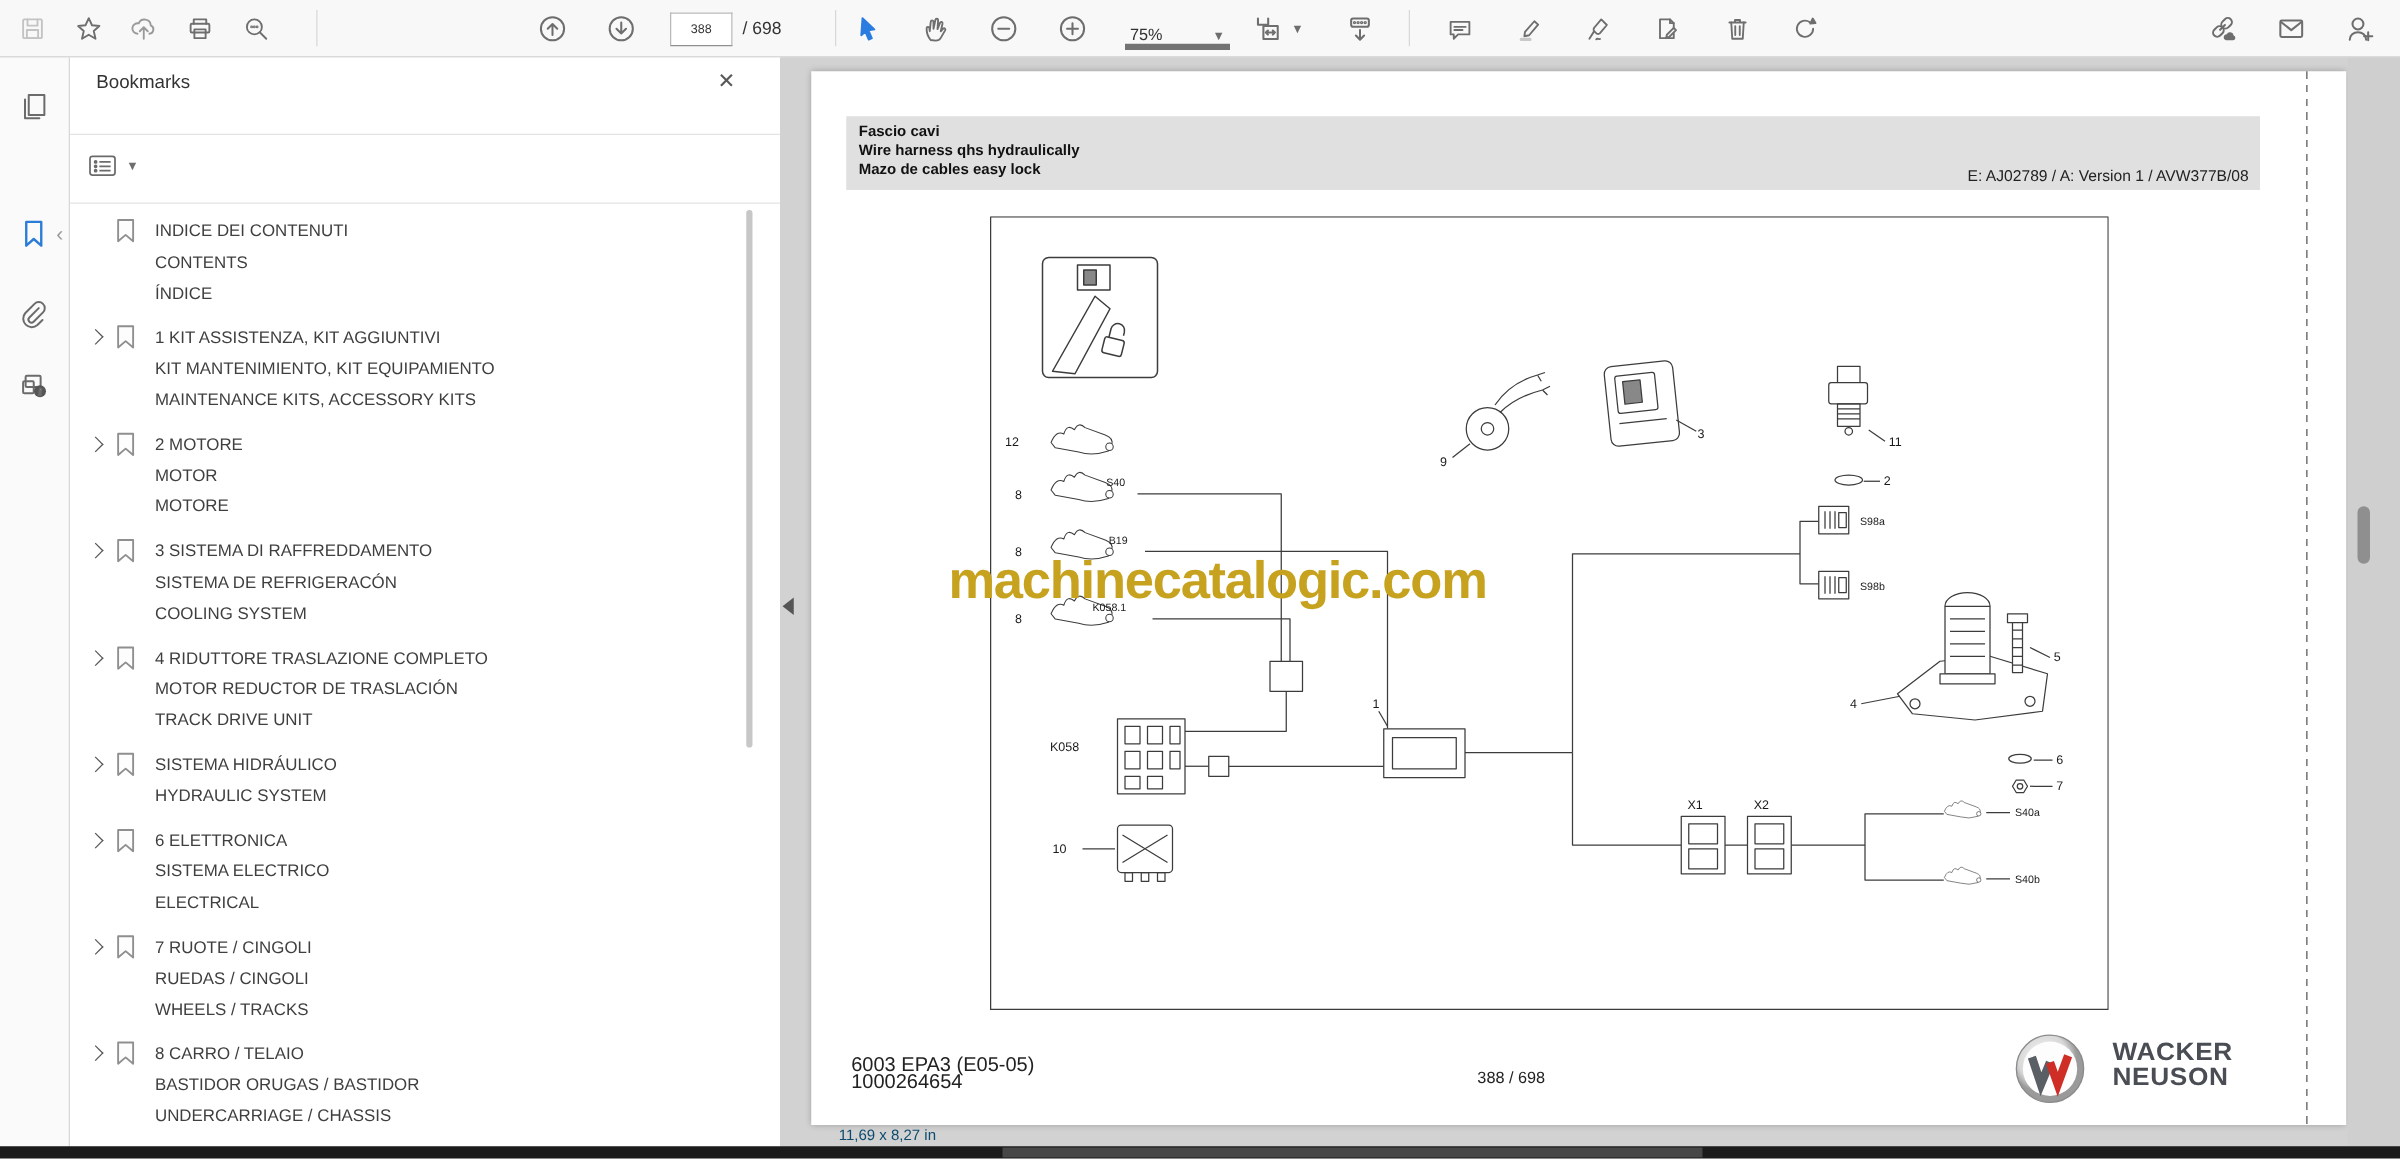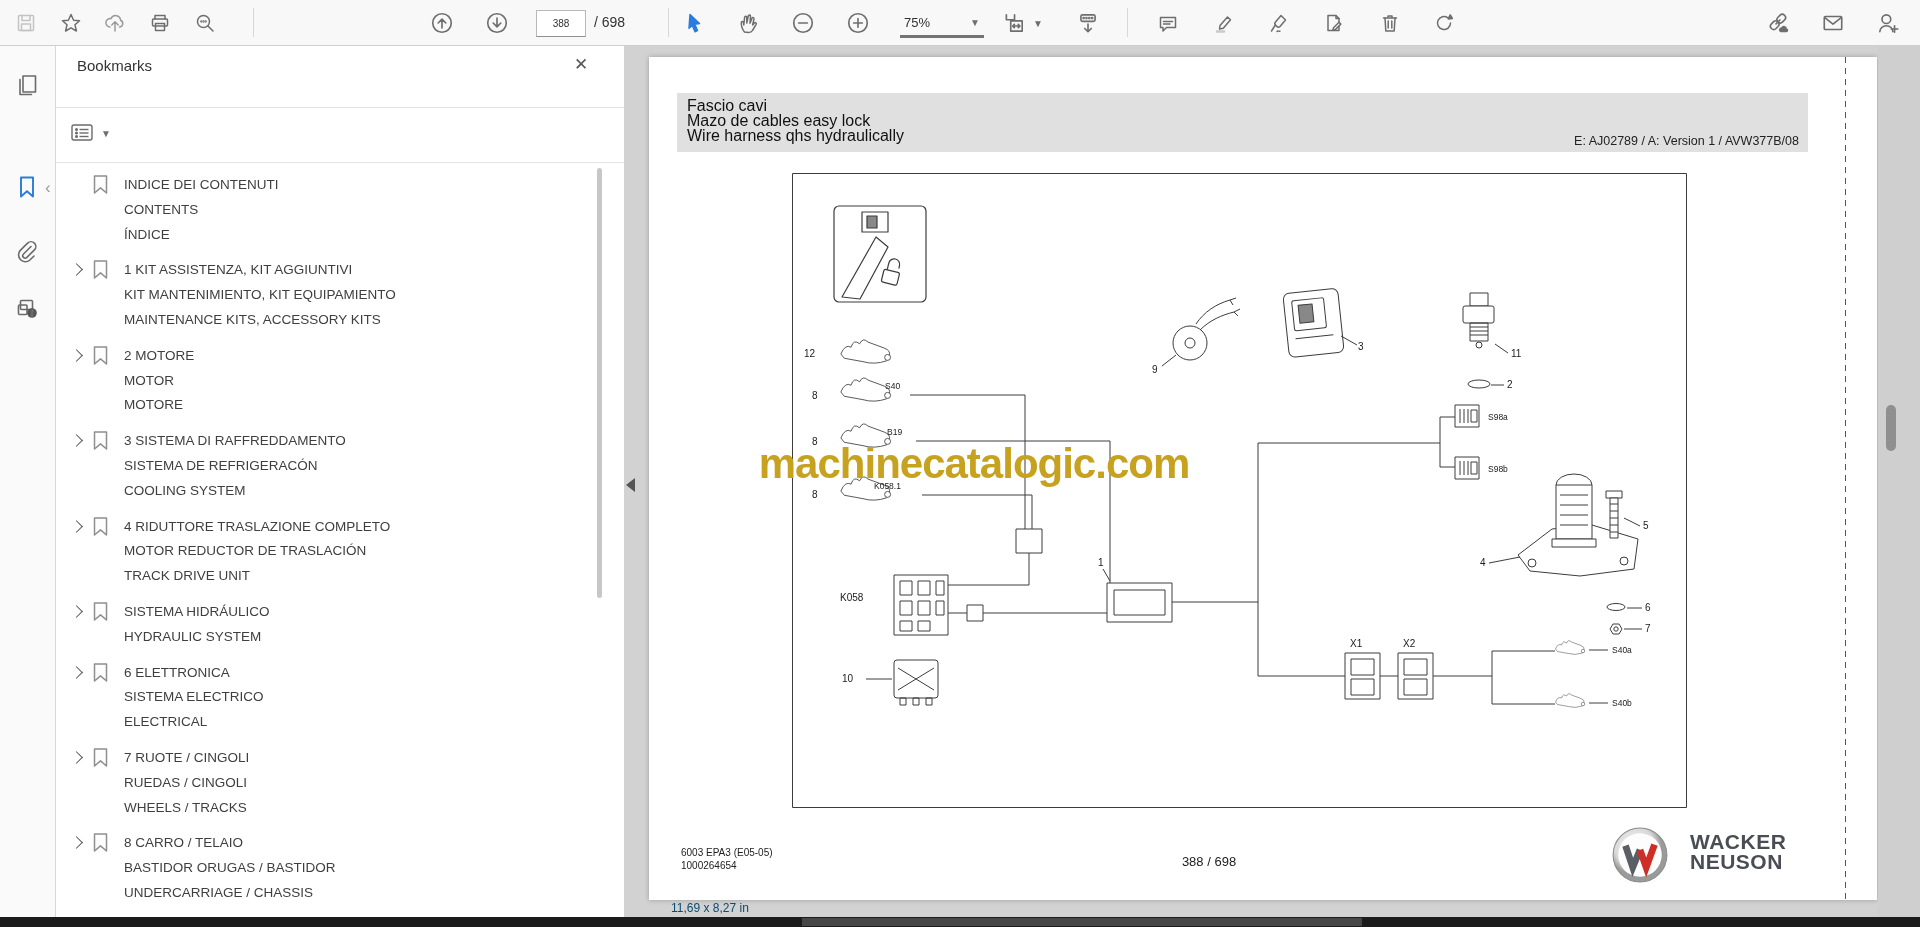--- a/index.html
+++ b/index.html
@@ -5,21 +5,21 @@
   html,body{margin:0;padding:0;background:#e9e9e9;}
   .app{position:relative;width:1920px;height:927px;overflow:hidden;font-family:"Liberation Sans",sans-serif;background:#d2d2d2;}
   
   .toolbar{position:absolute;left:0;top:0;width:1920px;height:45px;background:#f8f8f8;border-bottom:1px solid #cfcfcf;}
   .tbi{position:absolute;top:11px;width:24px;height:24px;display:flex;align-items:center;justify-content:center;cursor:pointer;}
   .tbi svg{stroke:#6e6e6e;fill:none;stroke-width:1.5;stroke-linecap:round;stroke-linejoin:round;}
   .tbi.disabled svg{stroke:#c3c3c3;}
   .tb-divider{position:absolute;top:8px;width:1px;height:29px;background:#d8d8d8;}
   .page-input{position:absolute;left:536px;top:10px;width:44px;height:23px;border:1px solid #b9b9b9;border-bottom:1px solid #8f8f8f;background:#fff;text-align:center;font-size:10px;color:#333;font-family:"Liberation Sans",sans-serif;}
   .page-total{position:absolute;left:594px;top:14px;font-size:14px;color:#333;}
-  .zoom-combo{position:absolute;left:900px;top:10px;width:76px;height:25px;border-bottom:3px solid #737373;color:#333;font-size:13px;display:flex;align-items:center;justify-content:space-between;padding:0 4px;cursor:pointer;gap:12px;}
+  .zoom-combo{position:absolute;left:900px;top:10px;width:76px;height:25px;border-bottom:5px solid #737373;color:#333;font-size:13px;display:flex;align-items:flex-end;justify-content:space-between;padding:0 4px;cursor:pointer;gap:12px;}
   .caret{color:#6e6e6e;font-size:10px;}
   
   .iconstrip{position:absolute;left:0;top:46px;width:55px;height:872px;background:#fafafa;border-right:1px solid #d8d8d8;}
   .strip-btn{position:absolute;left:10px;width:34px;height:34px;display:flex;align-items:center;justify-content:center;cursor:pointer;}
   .strip-btn svg{stroke:#6b6b6b;fill:none;stroke-width:1.6;stroke-linecap:round;stroke-linejoin:round;}
   .strip-notch{position:absolute;left:44px;top:130px;color:#9a9a9a;font-size:17px;line-height:17px;background:#fafafa;padding:3px 1px;}
   
   .bm-panel{position:absolute;left:56px;top:46px;width:568px;height:872px;background:#ffffff;overflow:hidden;}
   .bm-title{position:absolute;left:21px;top:11px;font-size:15px;color:#333;}
   .bm-close{position:absolute;left:518px;top:8px;font-size:17px;color:#585858;cursor:pointer;}
@@ -30,27 +30,27 @@
   .bm-list{position:absolute;left:0;top:122px;width:560px;height:750px;overflow:hidden;}
   .bm-item{position:relative;padding:5px 0 6px 68px;cursor:pointer;}
   .bm-chev{position:absolute;left:16px;top:12px;width:8px;height:8px;border-top:1.7px solid #555;border-right:1.7px solid #555;transform:rotate(45deg);}
   .bm-glyph{position:absolute;left:36px;top:6px;}
   .bm-line{font-size:13.5px;line-height:24.8px;color:#3f3f3f;white-space:nowrap;}
   .bm-scroll{position:absolute;left:541px;top:122px;width:5px;height:430px;background:#c7c7c7;border-radius:3px;}
   
   .content-bg{position:absolute;left:625px;top:46px;width:1295px;height:872px;background:#d2d2d2;}
   .pdf-page{position:absolute;left:649px;top:57px;width:1228px;height:843px;background:#ffffff;box-shadow:0 0 5px rgba(0,0,0,.25);}
   .page-hdr{position:absolute;left:28px;top:36px;width:1131px;height:59px;background:#e0e0e0;padding:5px 10px;box-sizing:border-box;}
-  .page-hdr .l{font-size:16px;font-weight:normal;color:#111;line-height:15px;}
+  .page-hdr .l{font-size:12px;font-weight:bold;color:#111;line-height:15px;}
   .page-hdr .ref{position:absolute;right:9px;bottom:4px;font-size:12.5px;font-weight:normal;color:#222;}
   .watermark{position:absolute;left:55px;top:383px;width:540px;text-align:center;font-size:42px;font-weight:bold;letter-spacing:-1px;white-space:nowrap;}
   .diagram{position:absolute;left:143px;top:116px;}
   .dg-label{font-family:"Liberation Sans",sans-serif;font-size:10px;fill:#1a1a1a;}
   .dg-small{font-size:8.5px;}
-  .pg-footer-code{position:absolute;left:32px;top:789px;font-size:10px;color:#222;line-height:13px;}
+  .pg-footer-code{position:absolute;left:32px;top:789px;font-size:16px;color:#222;line-height:13px;}
   .pg-footer-num{position:absolute;left:520px;top:797px;width:80px;text-align:center;font-size:13px;color:#222;}
   .brand{position:absolute;left:1041px;top:774px;font-weight:800;font-size:21px;line-height:21px;letter-spacing:.5px;transform:scaleY(.95);}
   .brand-logo{position:absolute;left:962px;top:769px;}
   
   .v-dash{position:absolute;left:1845px;top:57px;width:1px;height:843px;background:repeating-linear-gradient(to bottom,#555 0 6px,transparent 6px 11px);}
   .right-track{position:absolute;left:1878px;top:46px;width:42px;height:871px;background:#cfcfcf;}
   .right-thumb{position:absolute;left:1886px;top:405px;width:10px;height:46px;background:#8f8f8f;border-radius:5px;}
   .collapse-arrow{position:absolute;left:626px;top:478px;width:0;height:0;border-top:7px solid transparent;border-bottom:7px solid transparent;border-right:9px solid #555;cursor:pointer;}
   .statusbar-text{position:absolute;left:671px;top:901px;font-size:12px;color:#0c4a6e;}
   .bottom-bar{position:absolute;left:0;top:917px;width:1920px;height:10px;background:#1b1b1b;}
@@ -344,22 +344,22 @@
 
   </div>
     <div class="bm-scroll"></div>
   </div>
 
   <div class="content-bg"></div>
 
   <div class="pdf-page">
     <div class="page-hdr">
       <div class="l">Fascio cavi</div>
+      <div class="l">Wire harness qhs hydraulically</div>
       <div class="l">Mazo de cables easy lock</div>
-      <div class="l">Wire harness qhs hydraulically</div>
       <div class="ref">E: AJ02789 / A: Version 1 / AVW377B/08</div>
     </div>
 
     <svg class="diagram" width="895" height="635" viewBox="0 0 895 635">
       <defs>
         <g id="crimp">
           <path d="M1,20 Q6,8 13,12 Q16,2 23,8 Q27,0 33,6 L52,13 Q60,16 58,22 L55,28 Q40,33 27,29 L5,25 Z" fill="#fff"></path>
           <circle cx="56" cy="24" r="3.5" fill="#fff"></circle>
         </g>
       </defs>

